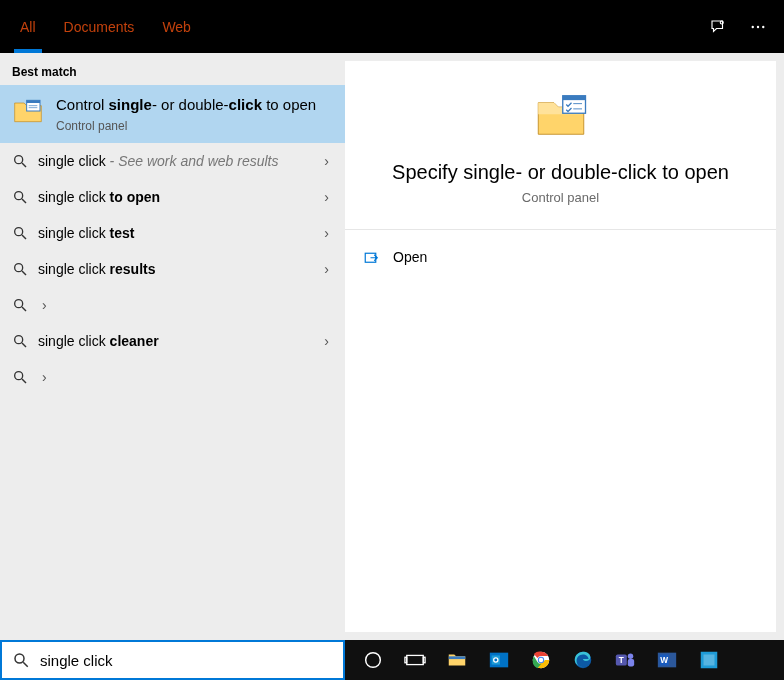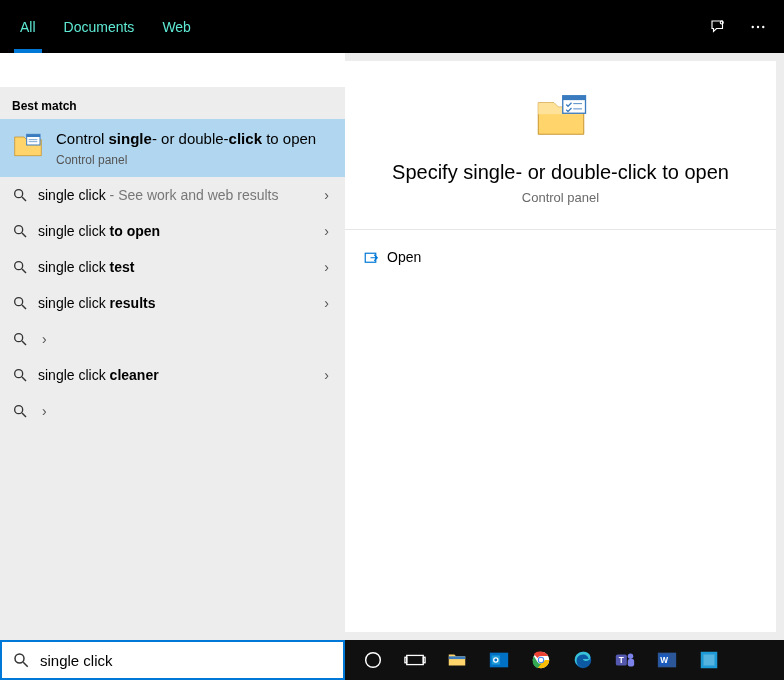--- a/index.html
+++ b/index.html
@@ -1,50 +1,50 @@
 <!DOCTYPE html>
 <html><head>
 <meta charset="utf-8">
 <style>
 * { margin: 0; padding: 0; box-sizing: border-box; font-family: "Segoe UI", sans-serif; }
 body { width: 784px; height: 680px; background: #fff; overflow: hidden; position: relative; }
 
-.tabs { background: #000; height: 53px; display: flex; align-items: center; padding: 0 6px; color: #5eead4; position: relative; }
+.tabs { background: #000; height: 53px; display: flex; align-items: center; padding: 0 6px; color: #c2410c; position: relative; }
 .tab { padding: 0 14px; height: 53px; display: flex; align-items: center; font-size: 14px; cursor: pointer; position: relative; }
 .tab.active::after { content: ""; position: absolute; left: 8px; right: 8px; bottom: 0; height: 4px; background: #0078d7; }
 .tab .chev { margin-left: 6px; font-size: 10px; }
 .tab-spacer { flex: 1; }
 .tab-icon { width: 40px; height: 53px; display: flex; align-items: center; justify-content: center; cursor: pointer; font-size: 16px; }
 
 .main { display: flex; height: 587px; }
-.left { width: 345px; background: #ededed; display: flex; flex-direction: column; margin-top: 34px; }
+.left { width: 345px; background: #ededed; display: flex; flex-direction: column; }
 .right { flex: 1; background: #ededed; padding: 8px 8px 8px 0; }
 .right-inner { background: #fff; height: 100%; }
 
 .section-header { font-size: 12px; font-weight: 600; padding: 12px 12px 6px; color: #000; }
 
 .best-match { background: #b1d6f0; padding: 10px 12px; display: flex; gap: 12px; cursor: pointer; }
 .best-match .folder-icon { width: 32px; height: 32px; flex-shrink: 0; }
 .best-match .title { font-size: 15px; color: #000; line-height: 1.3; }
 .best-match .sub { font-size: 12px; color: #555; margin-top: 4px; }
 
 .suggestion { display: flex; align-items: center; padding: 0 12px; height: 36px; cursor: pointer; position: relative; }
 .search-glyph { width: 16px; height: 16px; margin-right: 10px; flex-shrink: 0; }
 .suggestion .text { font-size: 14px; color: #000; flex: 1; white-space: nowrap; overflow: hidden; }
-.suggestion .text .light { color: #777; font-weight: 400; }
+.suggestion .text .light { color: #777; font-weight: 400; font-style: italic; }
 .suggestion .text b { font-weight: 600; }
 .suggestion .chevron { color: #555; font-size: 14px; padding: 0 4px; }
 
 .preview { display: flex; flex-direction: column; align-items: center; padding-top: 26px; }
 .preview .big-icon { margin-bottom: 18px; }
 .preview .ptitle { font-size: 20px; color: #000; text-align: center; }
 .preview .psub { font-size: 13px; color: #6a6a6a; margin-top: 6px; }
 .divider { height: 1px; background: #e6e6e6; margin: 24px 0 0; width: 100%; }
 .actions { padding: 8px 0; }
-.action { display: flex; align-items: center; gap: 6px; padding: 10px 18px; cursor: pointer; font-size: 14px; }
+.action { display: flex; align-items: center; gap: 12px; padding: 10px 18px; cursor: pointer; font-size: 14px; }
 .action .aicon { width: 18px; height: 18px; }
 
 .bottom { position: absolute; bottom: 0; left: 0; right: 0; height: 40px; display: flex; background: #101010; }
 .search-box { width: 345px; height: 40px; background: #fff; border: 2px solid #0078d7; display: flex; align-items: center; padding: 0 10px; }
 .search-box input { border: none; outline: none; font-size: 15px; flex: 1; background: transparent; }
 .sb-icon { width: 18px; height: 18px; margin-right: 10px; }
 
 .taskbar { flex: 1; display: flex; align-items: center; padding: 0 8px; gap: 2px; }
 .task { width: 40px; height: 40px; display: flex; align-items: center; justify-content: center; cursor: pointer; }
 .task svg { width: 22px; height: 22px; }

